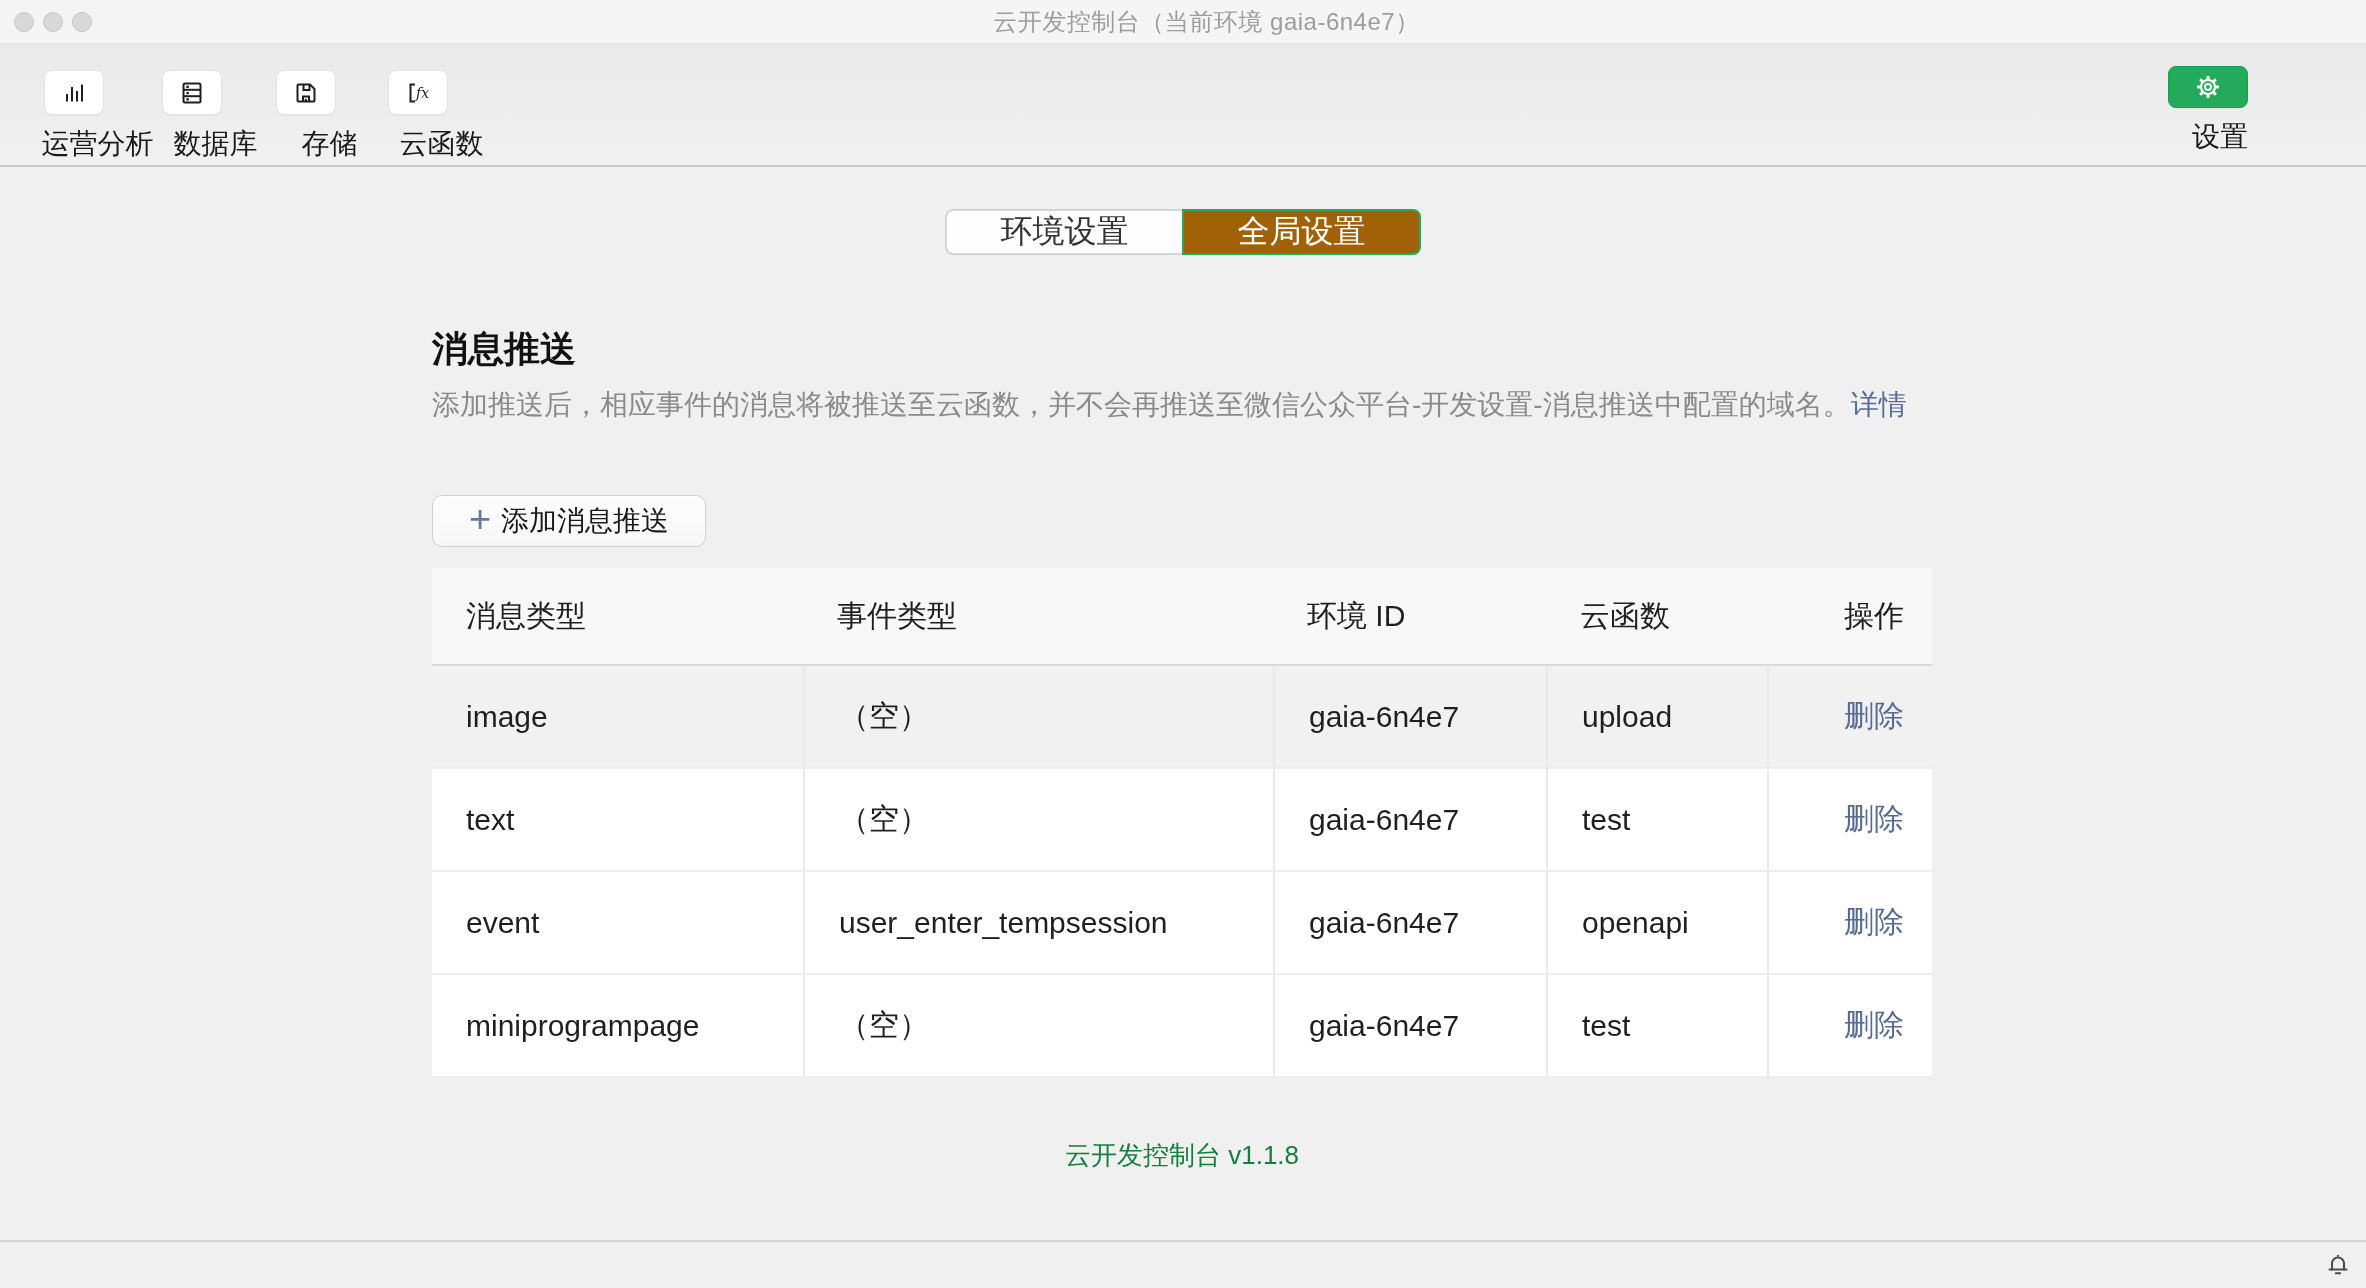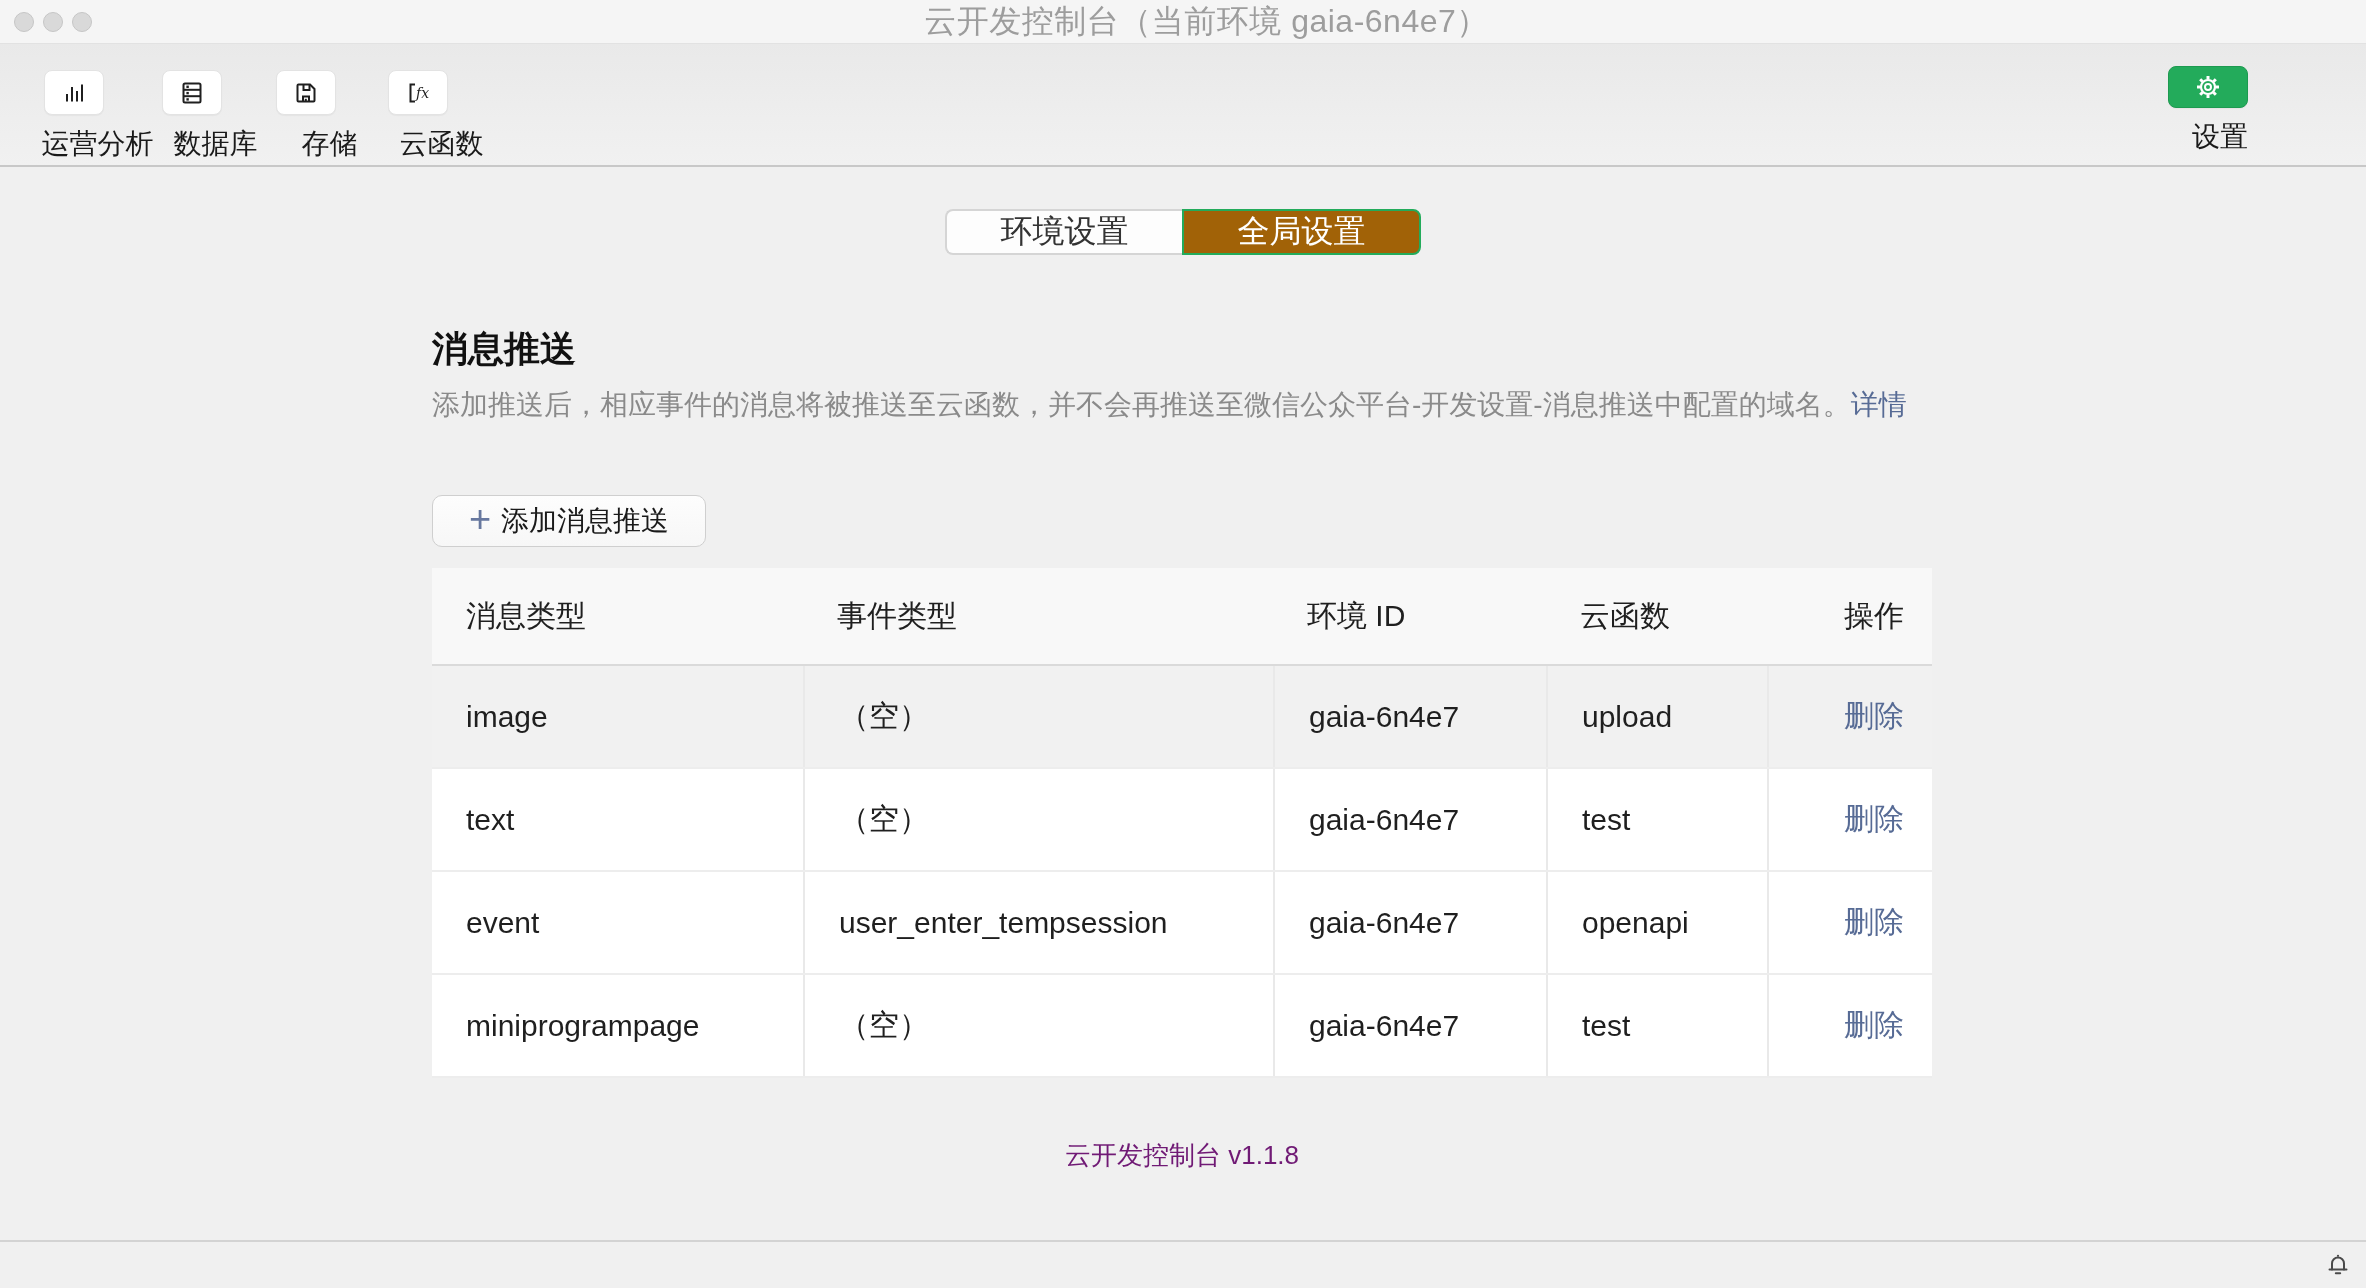--- a/index.html
+++ b/index.html
@@ -10,21 +10,21 @@
   }
 
   
   .titlebar {
     height:44px; background:#f5f5f5; border-bottom:1px solid #e2e2e2;
     position:relative; display:flex; align-items:center; justify-content:center;
   }
   .traffic { position:absolute; left:14px; top:12px; display:flex; gap:9px; }
   .light { width:20px; height:20px; border-radius:50%;
     background:#d9d9d9; border:1px solid #c6c6c6; }
-  .win-title { font-size:32px; color:#9d9d9d; letter-spacing:.5px;margin-left:47px; }
+  .win-title { font-size:24px; color:#9d9d9d; letter-spacing:.5px;margin-left:47px; }
 
   
   .toolbar {
     height:123px; background:linear-gradient(#e9e9e9,#f1f1f1);
     border-bottom:2px solid #c8c8c8; position:relative;
     display:flex; align-items:flex-start; padding:26px 0 0 16px;
   }
   .tb-item { display:flex; flex-direction:column; align-items:center; }
   .tb-item.w1{width:116px}.tb-item.w2{width:120px}.tb-item.w3{width:108px}.tb-item.w4{width:116px}
   .tb-btn {
@@ -74,21 +74,21 @@
   .trow.alt { background:#f1f1f1; }
   .cell {
     display:flex; align-items:center; padding-left:34px;
     font-size:30px; color:#1f1f1f; overflow:hidden; white-space:nowrap;
   }
   .trow .cell + .cell { border-left:2px solid #e9e9e9; }
   .cell.op { justify-content:flex-end; padding-right:28px; padding-left:0; }
   .del-link { color:#576b95; text-decoration:none; cursor:pointer; }
 
   .version { width:1500px; margin:60px 0 0 432px; text-align:center;
-    font-size:26px; color:#701a75; }
+    font-size:26px; color:#15803d; }
 
   
   .bottombar {
     position:absolute; left:0; bottom:0; width:2366px; height:48px;
     background:#f0f0f0; border-top:2px solid #d3d3d3;
     display:flex; align-items:center; justify-content:flex-end; padding-right:12px;
   }
   .bell-btn { background:none; border:none; cursor:pointer; display:flex; }
 </style>
 </head>

